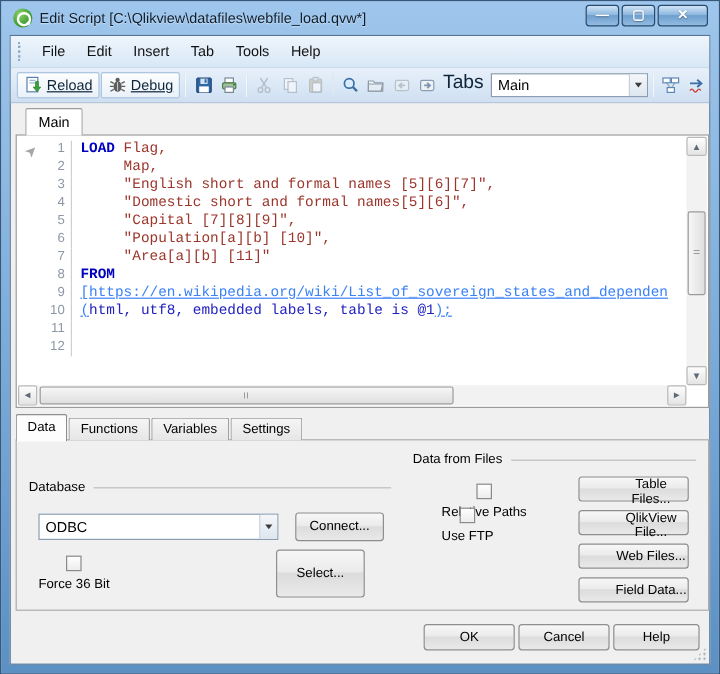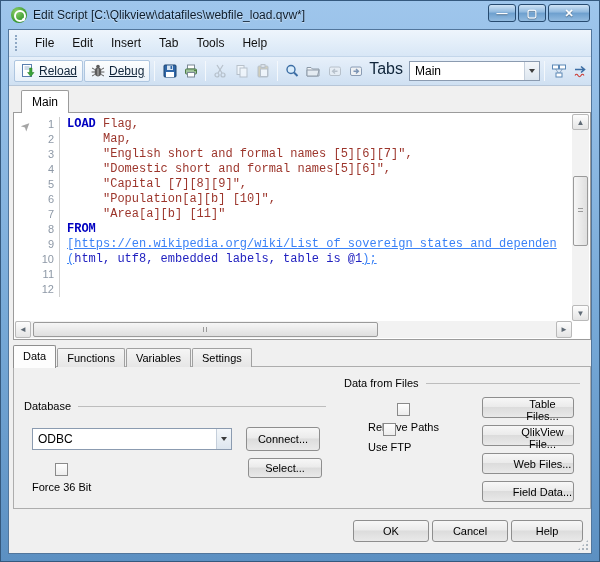--- a/index.html
+++ b/index.html
@@ -95,21 +95,21 @@
     border:1px solid #adadad; }
   .grpcap { display:flex; align-items:center; font-size:11px; color:#000; }
   .grpcap .line { flex:1; border-top:1px solid #bdbdbd; margin-left:7px; }
   .grp-db { position:absolute; left:10px; top:10px; width:302px;margin-top:23px; }
   .grp-files { position:absolute; left:330px; top:10px; width:236px; }
   .btn { font-family:"Liberation Sans",sans-serif; font-size:11px; color:#000; text-align:center;
     border:1px solid #8e8e8e; border-radius:3px;
     background:linear-gradient(180deg,#f7f7f7,#ebebeb 45%,#dcdcdc 50%,#e9e9e9); }
   .db-combo { position:absolute; left:8px; top:28px; width:200px; height:22px; }
   .connect-btn { position:absolute; left:222px; top:27px; width:74px; height:24px; }
-  .select-btn { position:absolute; left:224px; top:58px; width:74px; height:20px; }
+  .select-btn { position:absolute; left:206px; top:58px; width:74px; height:40px; }
   .cb-row { display:flex; align-items:center; gap:5px; font-size:11px;flex-direction:column; }
   .cb-box { width:13px; height:13px; flex:none; border:1px solid #8a8a8a;
     background:linear-gradient(180deg,#fefefe,#ededed); }
   .force32 { position:absolute; left:8px; top:63px; }
   .rel-paths { position:absolute; left:24px; top:26px; }
   .use-ftp { position:absolute; left:24px; top:46px; }
   .files-buttons { position:absolute; right:6px; top:20px; display:flex; flex-direction:column; gap:7px; }
   .fbtn { width:92px; height:21px;padding-left:29px; }
   
   .footer { position:absolute; right:8px; top:490px; display:flex; gap:3px; }

